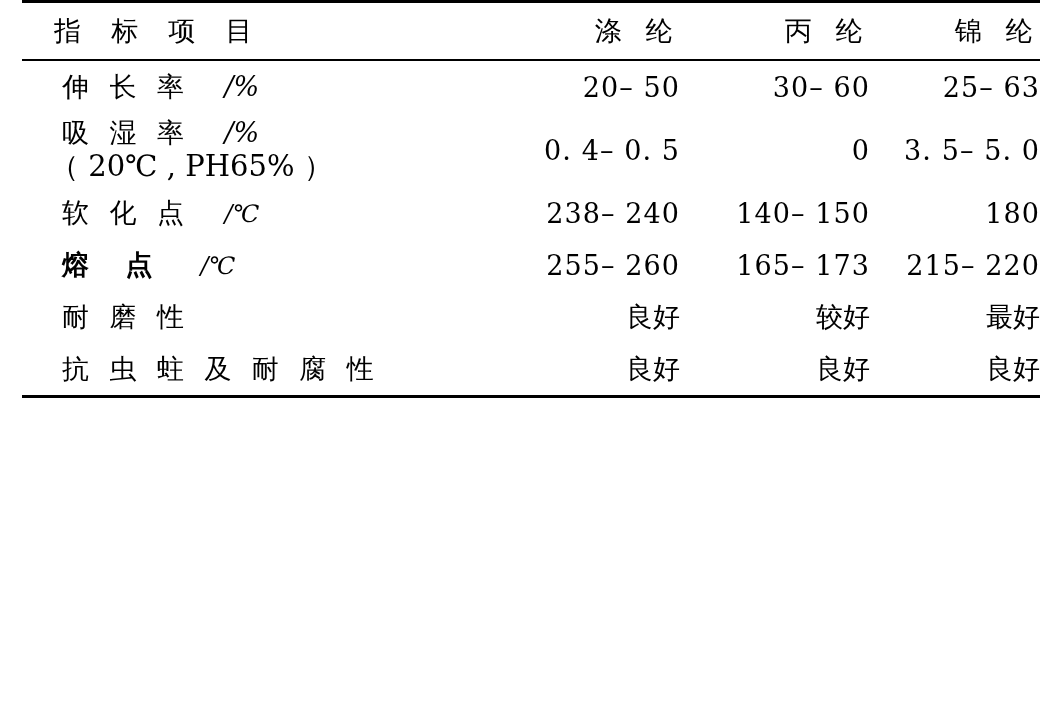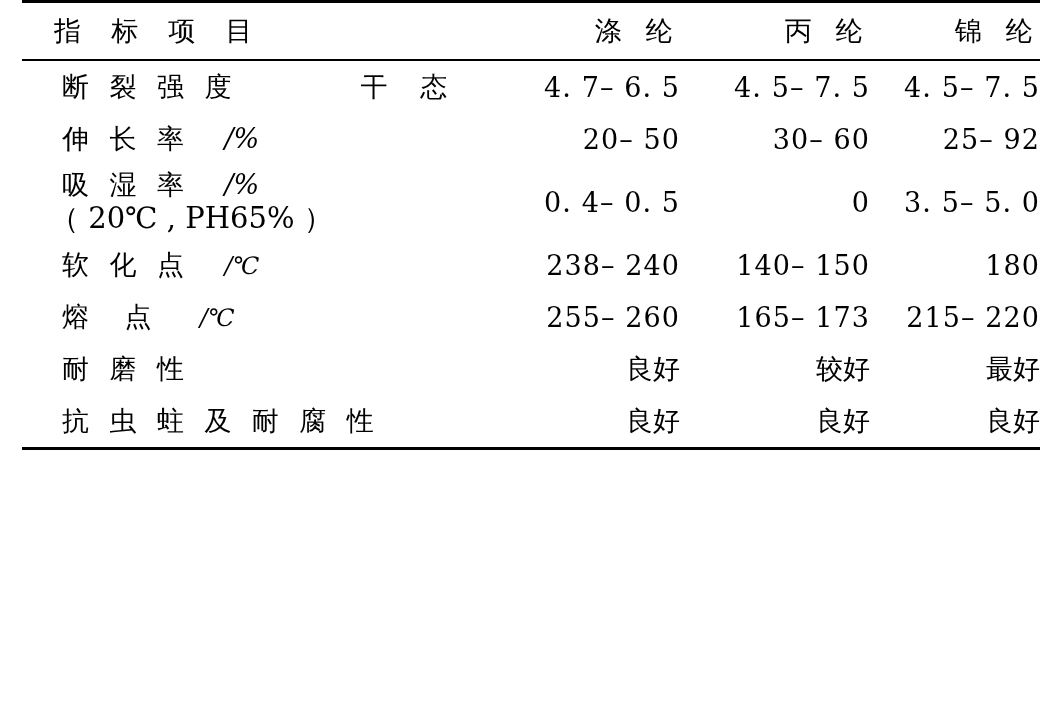--- a/index.html
+++ b/index.html
@@ -80,21 +80,21 @@
     padding-right: 10px;
   }
   .num {
     font-family: "DejaVu Serif", "Liberation Serif", serif;
     letter-spacing: 0.04em;
   }
   .lbl-ind {
     display: inline-block;
     padding-left: 18px;
   }
-  .sp2 { letter-spacing: 0.5em; }
+  .sp2 { letter-spacing: 0.5em; font-weight: bold; }
   .sp1 { letter-spacing: 0.22em; }
   .gapL { margin-left: 26px; }
   .unit-it {
     font-style: italic;
     font-family: "DejaVu Serif", "Liberation Serif", serif;
   }
   .twoline {
     line-height: 1.18;
   }
   .degc {
@@ -122,40 +122,31 @@
         <td class="lbl" colspan="2">指 标 项 目</td>
         <td>涤 纶</td>
         <td>丙 纶</td>
         <td>锦 纶</td>
       </tr>
 
       <tr class="rule-mid">
         <td colspan="5"></td>
       </tr>
 
-      <tr class="row">
-        <td class="lbl">
-          <span class="lbl-ind sp1">断 裂 强 度</span>
-        </td>
-        <td class="sub">干 态</td>
-        <td class="num">4. 7– 6. 5</td>
-        <td class="num">4. 5– 7. 5</td>
-        <td class="num">4. 5– 7. 5</td>
-      </tr>
 
 
       <tr class="row">
         <td class="lbl">
           <span class="lbl-ind sp1">伸 长 率</span>
           <span class="gapL unit-it">/%</span>
         </td>
         <td></td>
         <td class="num">20– 50</td>
         <td class="num">30– 60</td>
-        <td class="num">25– 92</td>
+        <td class="num">25– 63</td>
       </tr>
 
       <tr class="row">
         <td class="lbl twoline" style="height:74px;">
           <div style="padding-left:18px;">
             <span class="sp1">吸 湿 率</span>
             <span class="gapL unit-it">/%</span>
           </div>
           <div style="padding-left:6px;font-size:29px;">（ 20℃ , PH65% ）</div>
         </td>

